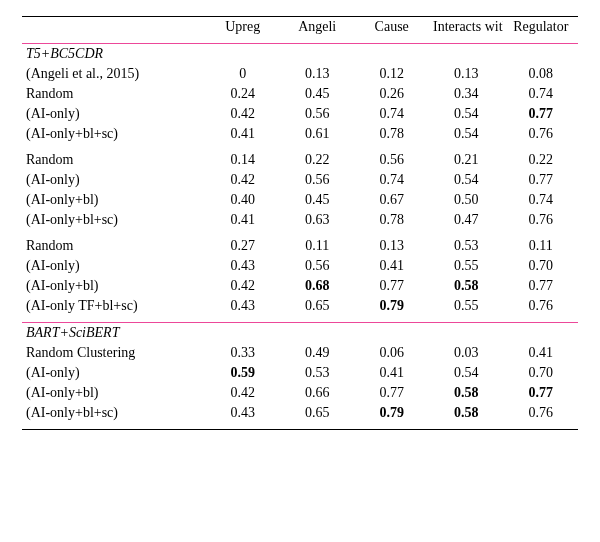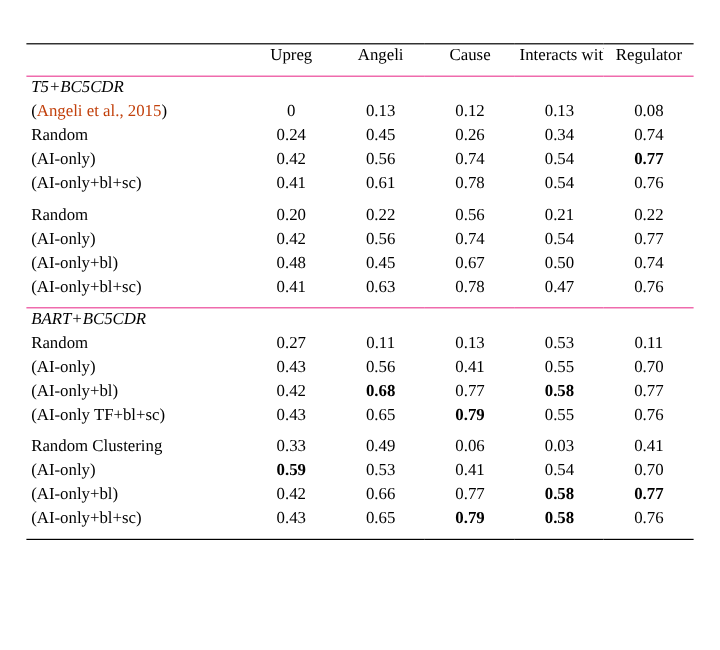--- a/index.html
+++ b/index.html
@@ -9,35 +9,34 @@
     color:#000;
     width:600px;
     height:542px;
     box-sizing:border-box;
     padding:16px 22px;
   }
   table{
     border-collapse:collapse;
     width:100%;
     table-layout:fixed;
-    margin-top:20px;
   }
   td,th{
     padding:2px 4px;
     font-weight:normal;
     text-align:center;
     overflow:hidden;
     white-space:nowrap;
   }
   col.label{width:33%;}
   col.v{width:13.4%;}
   .row-label{text-align:left;}
   .section-label{text-align:left;font-style:italic;}
   .bold{font-weight:bold;}
-  .cite{color:#c2410c;}
+  .cite{color:#000000;}
   .rule-top{border-top:1.5px solid #000;}
   .rule-mid{border-top:1px solid #ec4899;}
   .rule-bottom{border-bottom:1.5px solid #000;}
   .spacer td{height:6px;padding:0;}
 </style>
 </head>
 <body>
 
 <table>
   <colgroup>
@@ -93,55 +92,52 @@
         <td>0.61</td>
         <td>0.78</td>
         <td>0.54</td>
         <td>0.76</td>
       </tr>
       <tr class="spacer">
         <td colspan="6"></td>
       </tr>
       <tr>
         <td class="row-label">Random</td>
-        <td>0.20</td>
+        <td>0.14</td>
         <td>0.22</td>
         <td>0.56</td>
         <td>0.21</td>
         <td>0.22</td>
       </tr>
       <tr>
         <td class="row-label">(AI-only)</td>
         <td>0.42</td>
         <td>0.56</td>
         <td>0.74</td>
         <td>0.54</td>
         <td>0.77</td>
       </tr>
       <tr>
         <td class="row-label">(AI-only+bl)</td>
-        <td>0.48</td>
+        <td>0.40</td>
         <td>0.45</td>
         <td>0.67</td>
         <td>0.50</td>
         <td>0.74</td>
       </tr>
       <tr>
         <td class="row-label">(AI-only+bl+sc)</td>
         <td>0.41</td>
         <td>0.63</td>
         <td>0.78</td>
         <td>0.47</td>
         <td>0.76</td>
       </tr>
       <tr class="spacer">
         <td colspan="6"></td>
-      </tr>
-      <tr class="rule-mid">
-        <td class="section-label" colspan="6">BART+BC5CDR</td>
       </tr>
       <tr>
         <td class="row-label">Random</td>
         <td>0.27</td>
         <td>0.11</td>
         <td>0.13</td>
         <td>0.53</td>
         <td>0.11</td>
       </tr>
       <tr>
@@ -164,20 +160,23 @@
         <td class="row-label">(AI-only TF+bl+sc)</td>
         <td>0.43</td>
         <td>0.65</td>
         <td class="bold">0.79</td>
         <td>0.55</td>
         <td>0.76</td>
       </tr>
       <tr class="spacer">
         <td colspan="6"></td>
       </tr>
+      <tr class="rule-mid">
+        <td class="section-label" colspan="6">BART+SciBERT</td>
+      </tr>
       <tr>
         <td class="row-label">Random Clustering</td>
         <td>0.33</td>
         <td>0.49</td>
         <td>0.06</td>
         <td>0.03</td>
         <td>0.41</td>
       </tr>
       <tr>
         <td class="row-label">(AI-only)</td>

